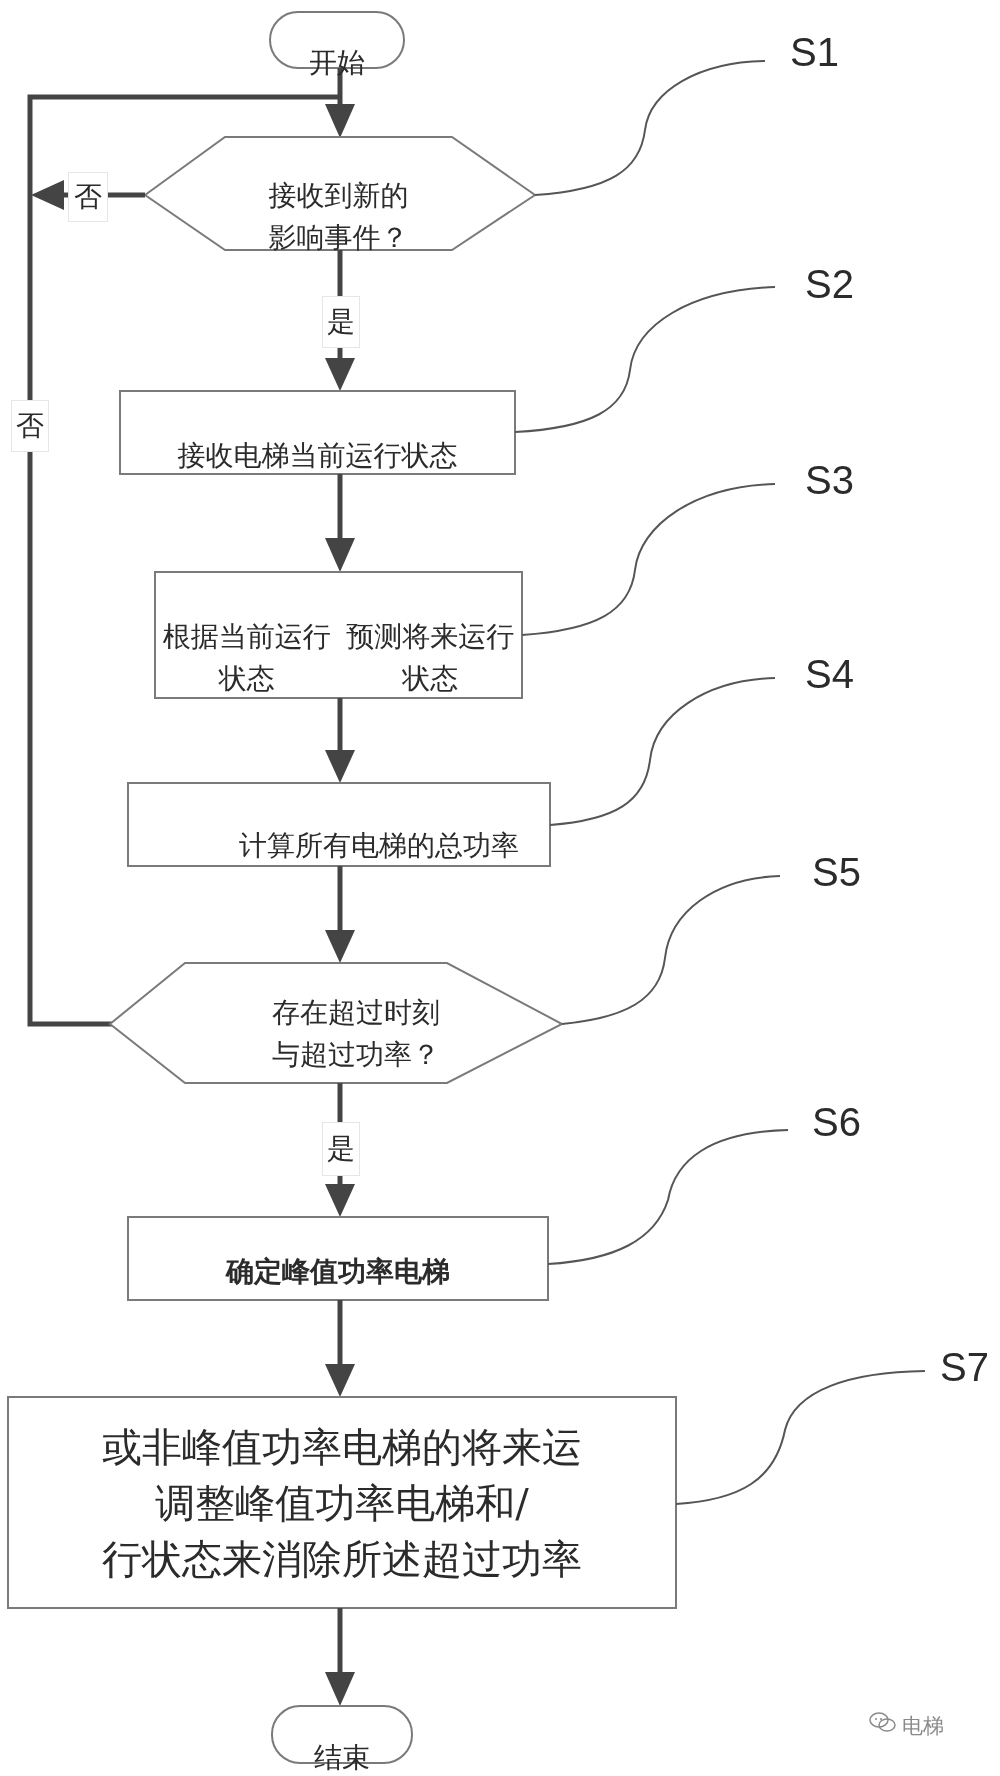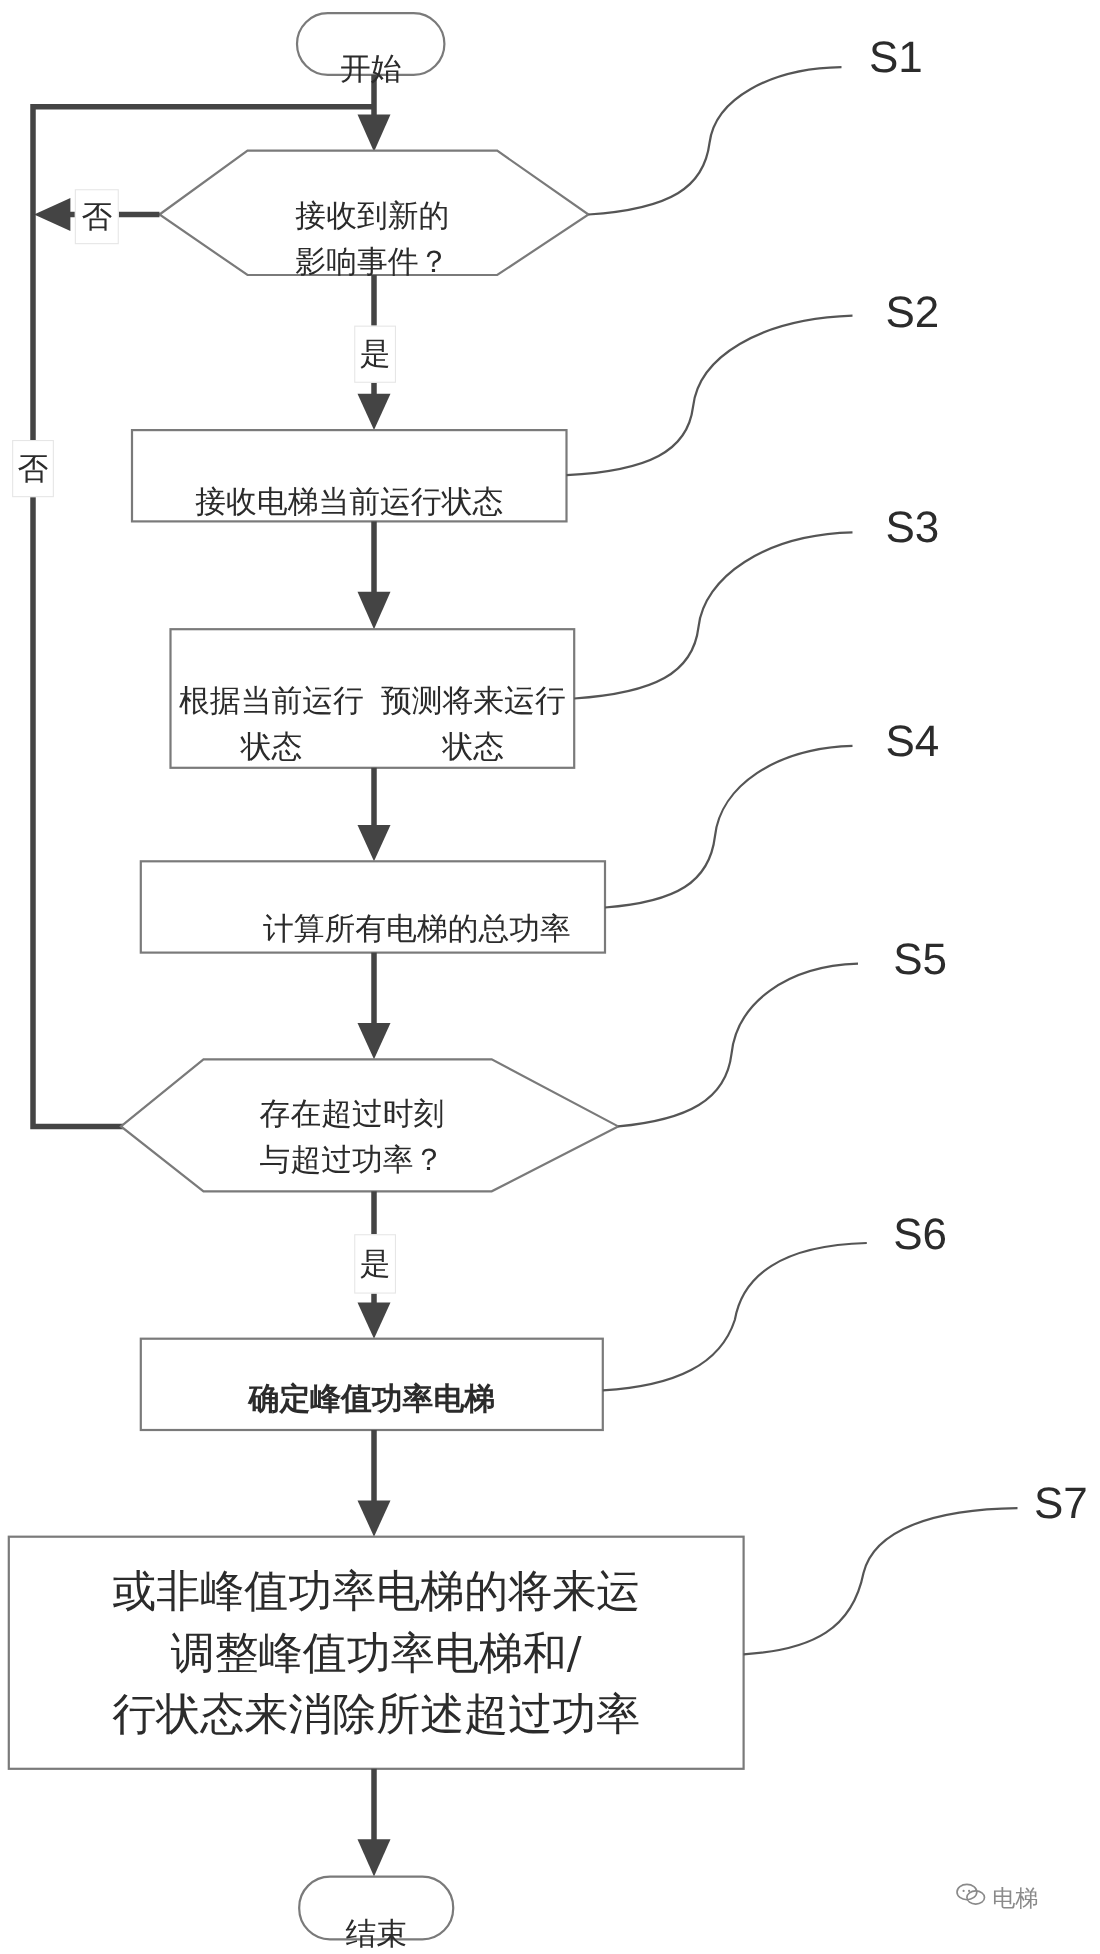--- a/index.html
+++ b/index.html
@@ -85,21 +85,21 @@
 
 <div class="node-text t-small" style="left:155px;top:572px;width:367px;height:126px;flex-direction:row;">
   <div>根据当前运行状态</div>
   <div>预测将来运行状态</div>
 </div>
 
 <div class="node-text t-small" style="left:128px;top:783px;width:502px;height:83px;font-family:Liberation Mono, monospace;">
   <div>计算所有电梯的总功率</div>
 </div>
 
-<div class="node-text t-small" style="left:189px;top:963px;width:262px;height:96px;flex-direction:column;">
+<div class="node-text t-small" style="left:178px;top:963px;width:262px;height:96px;flex-direction:column;align-items:flex-end;">
   <div>存在超过时刻</div>
   <div>与超过功率？</div>
 </div>
 
 <div class="node-text t-small" style="left:128px;top:1217px;width:420px;height:64px;font-weight:bold;">
   <div>确定峰值功率电梯</div>
 </div>
 
 <div class="node-text t-big" style="left:8px;top:1397px;width:668px;height:211px;flex-direction:column;">
   <div>或非峰值功率电梯的将来运</div>

